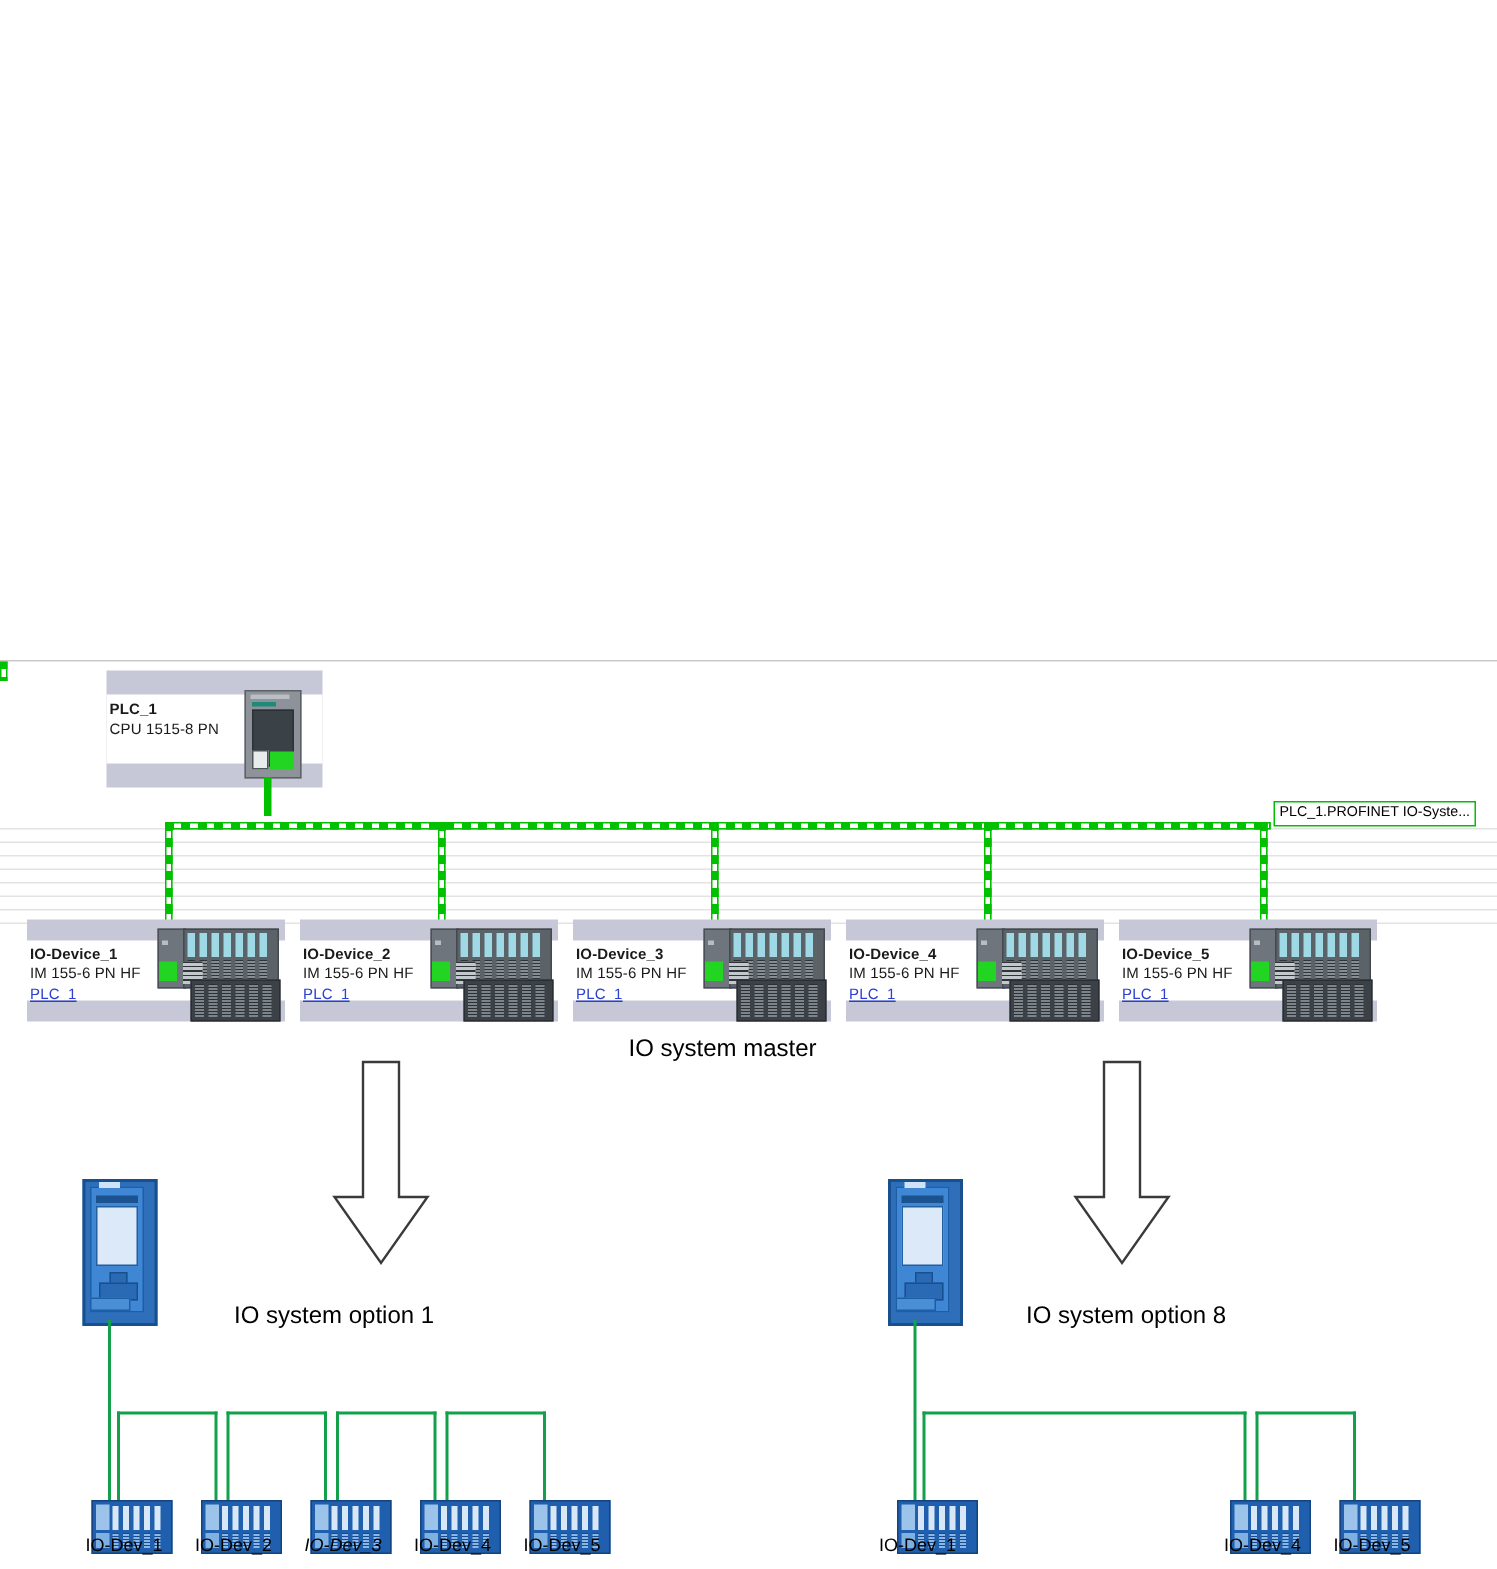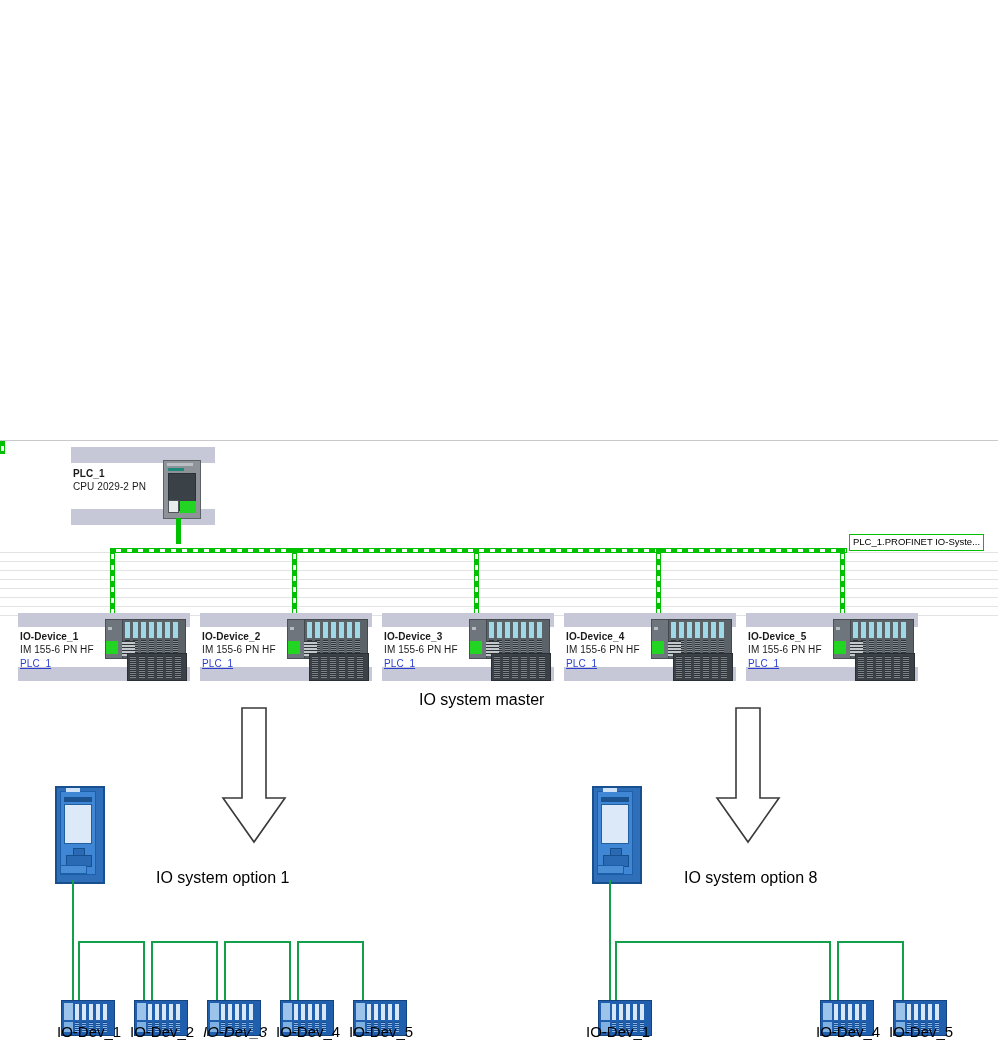--- a/index.html
+++ b/index.html
@@ -77,35 +77,35 @@
   .hmi .padh{position:absolute;left:11px;top:69px;width:24px;height:10px;background:#2a6ab4;border:1px solid #17508f;}
   .hmi .foot{position:absolute;left:5px;bottom:6px;right:14px;height:7px;background:#4a8ed6;border:1px solid #1d5ea8;}
 
   .iomod{position:absolute;width:52px;height:34px;background:#1f5fae;border:1px solid #14447f;}
   .iomod .lft{position:absolute;left:2px;top:2px;width:9px;height:17px;background:#9cc4ea;}
   .iomod .lft2{position:absolute;left:2px;top:21px;width:9px;height:10px;background:#7fb0e2;}
   .iomod .s{position:absolute;top:3px;width:4px;height:16px;background:#d7e7f8;}
   .iomod .sb{position:absolute;top:21px;width:4px;height:10px;
              background:repeating-linear-gradient(to bottom,#174a8c 0 1px,#89b7e6 1px 2px);}
   .gline{position:absolute;background:#12a04a;}
-  .lbl{position:absolute;font-size:15px;color:#000;white-space:nowrap;}
+  .lbl{position:absolute;font-size:12px;color:#000;white-space:nowrap;}
 </style>
 </head>
 <body>
 
 <div class="stage">
 
   <div class="netview">
 
     <div class="hrule" style="top:0px;"></div>
 
     <div class="devbox" style="left:71px;top:7px;width:144px;height:78px;">
       <div class="inner" style="top:16px;height:46px;"></div>
       <div class="txt t1" style="top:21px;">PLC_1</div>
-      <div class="txt" style="top:34px;">CPU 2029-2 PN</div>
+      <div class="txt" style="top:34px;">CPU 1515-8 PN</div>
       <div class="cpu" style="left:92px;top:13px;width:36px;height:57px;">
         <div class="top"></div>
         <div class="brand"></div>
         <div class="screen"></div>
         <div class="led1"></div>
         <div class="led2"></div>
       </div>
     </div>
 
     <div class="gridband" style="top:110px;height:68px;">

